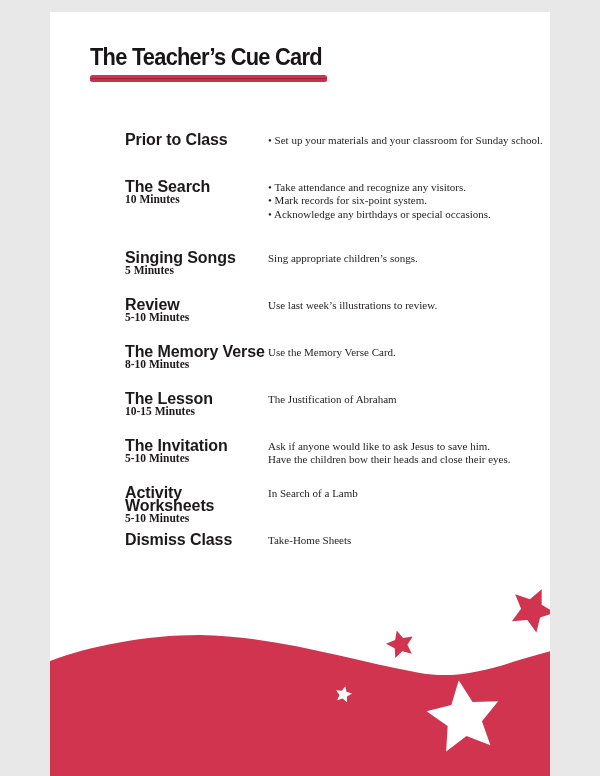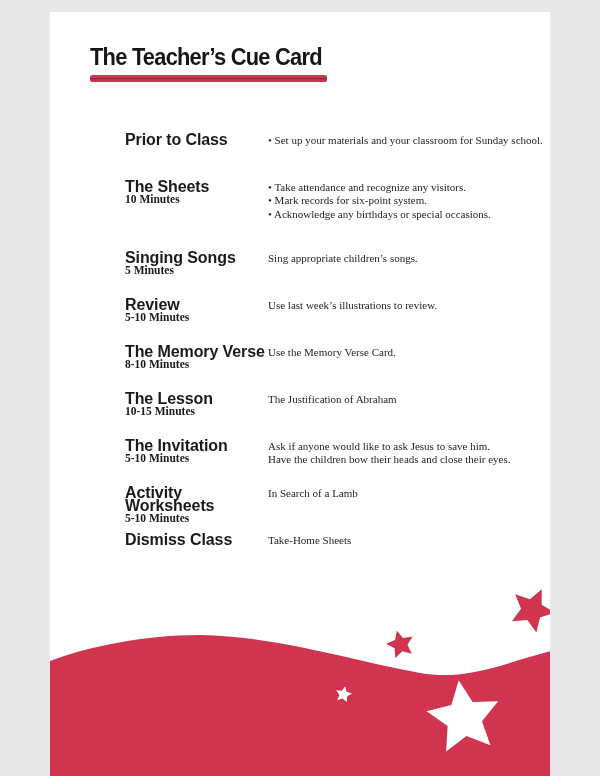--- a/index.html
+++ b/index.html
@@ -62,21 +62,21 @@
       <div class="row-title">Prior to Class</div>
 
     </div>
     <div class="row-right">
       <div class="line">• Set up your materials and your classroom for Sunday school.</div>
     </div>
   </div>
 
   <div class="row" style="top:168px">
     <div class="row-left">
-      <div class="row-title">The Sheets</div>
+      <div class="row-title">The Search</div>
       <div class="row-duration">10 Minutes</div>
     </div>
     <div class="row-right">
       <div class="line">• Take attendance and recognize any visitors.</div>
       <div class="line">• Mark records for six-point system.</div>
       <div class="line">• Acknowledge any birthdays or special occasions.</div>
     </div>
   </div>
 
   <div class="row" style="top:239px">

